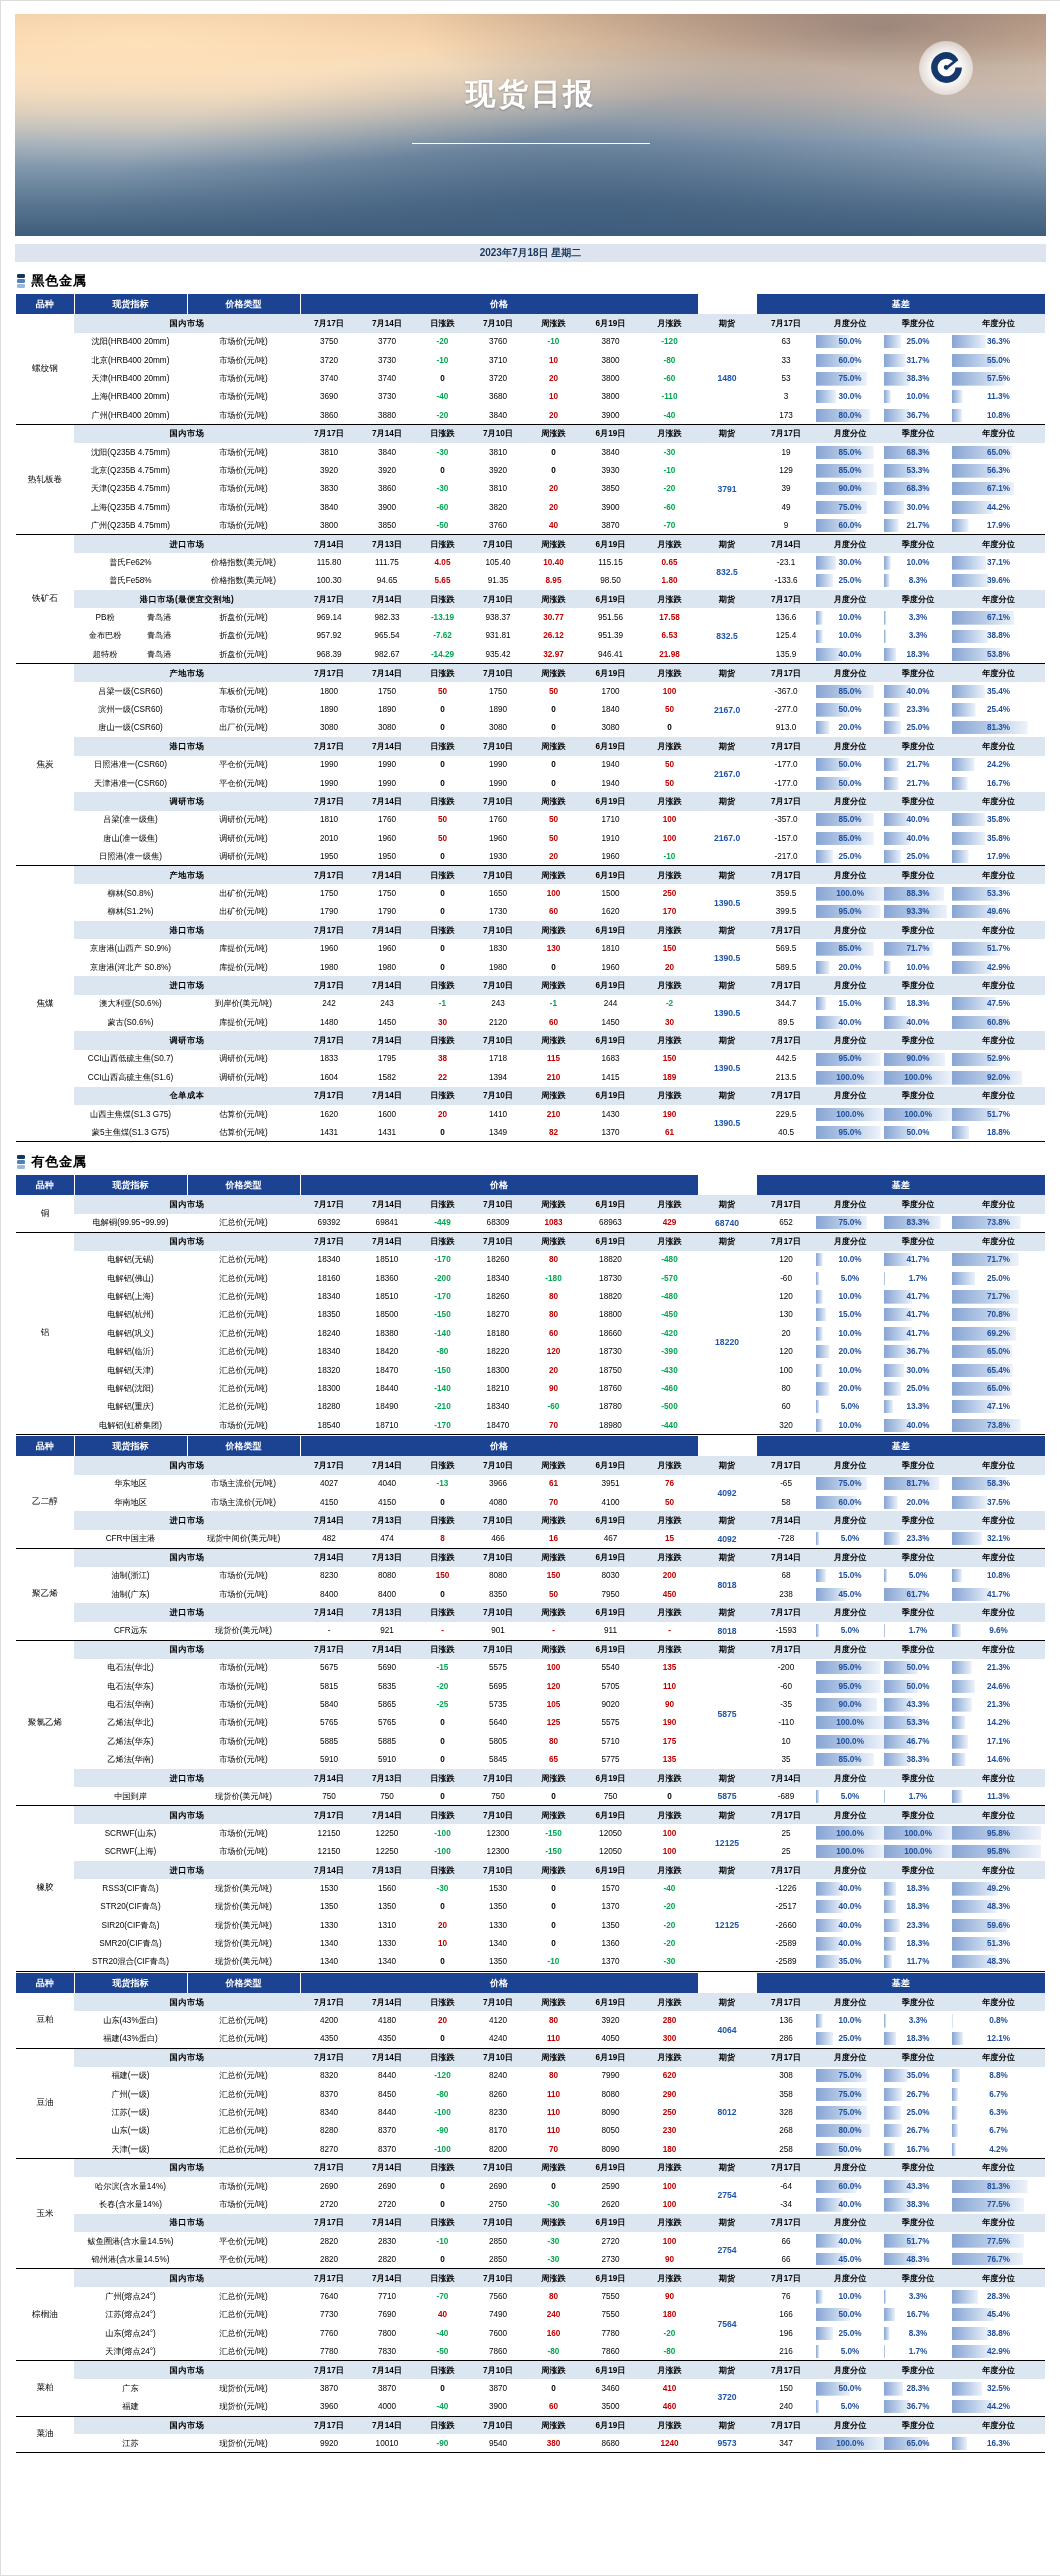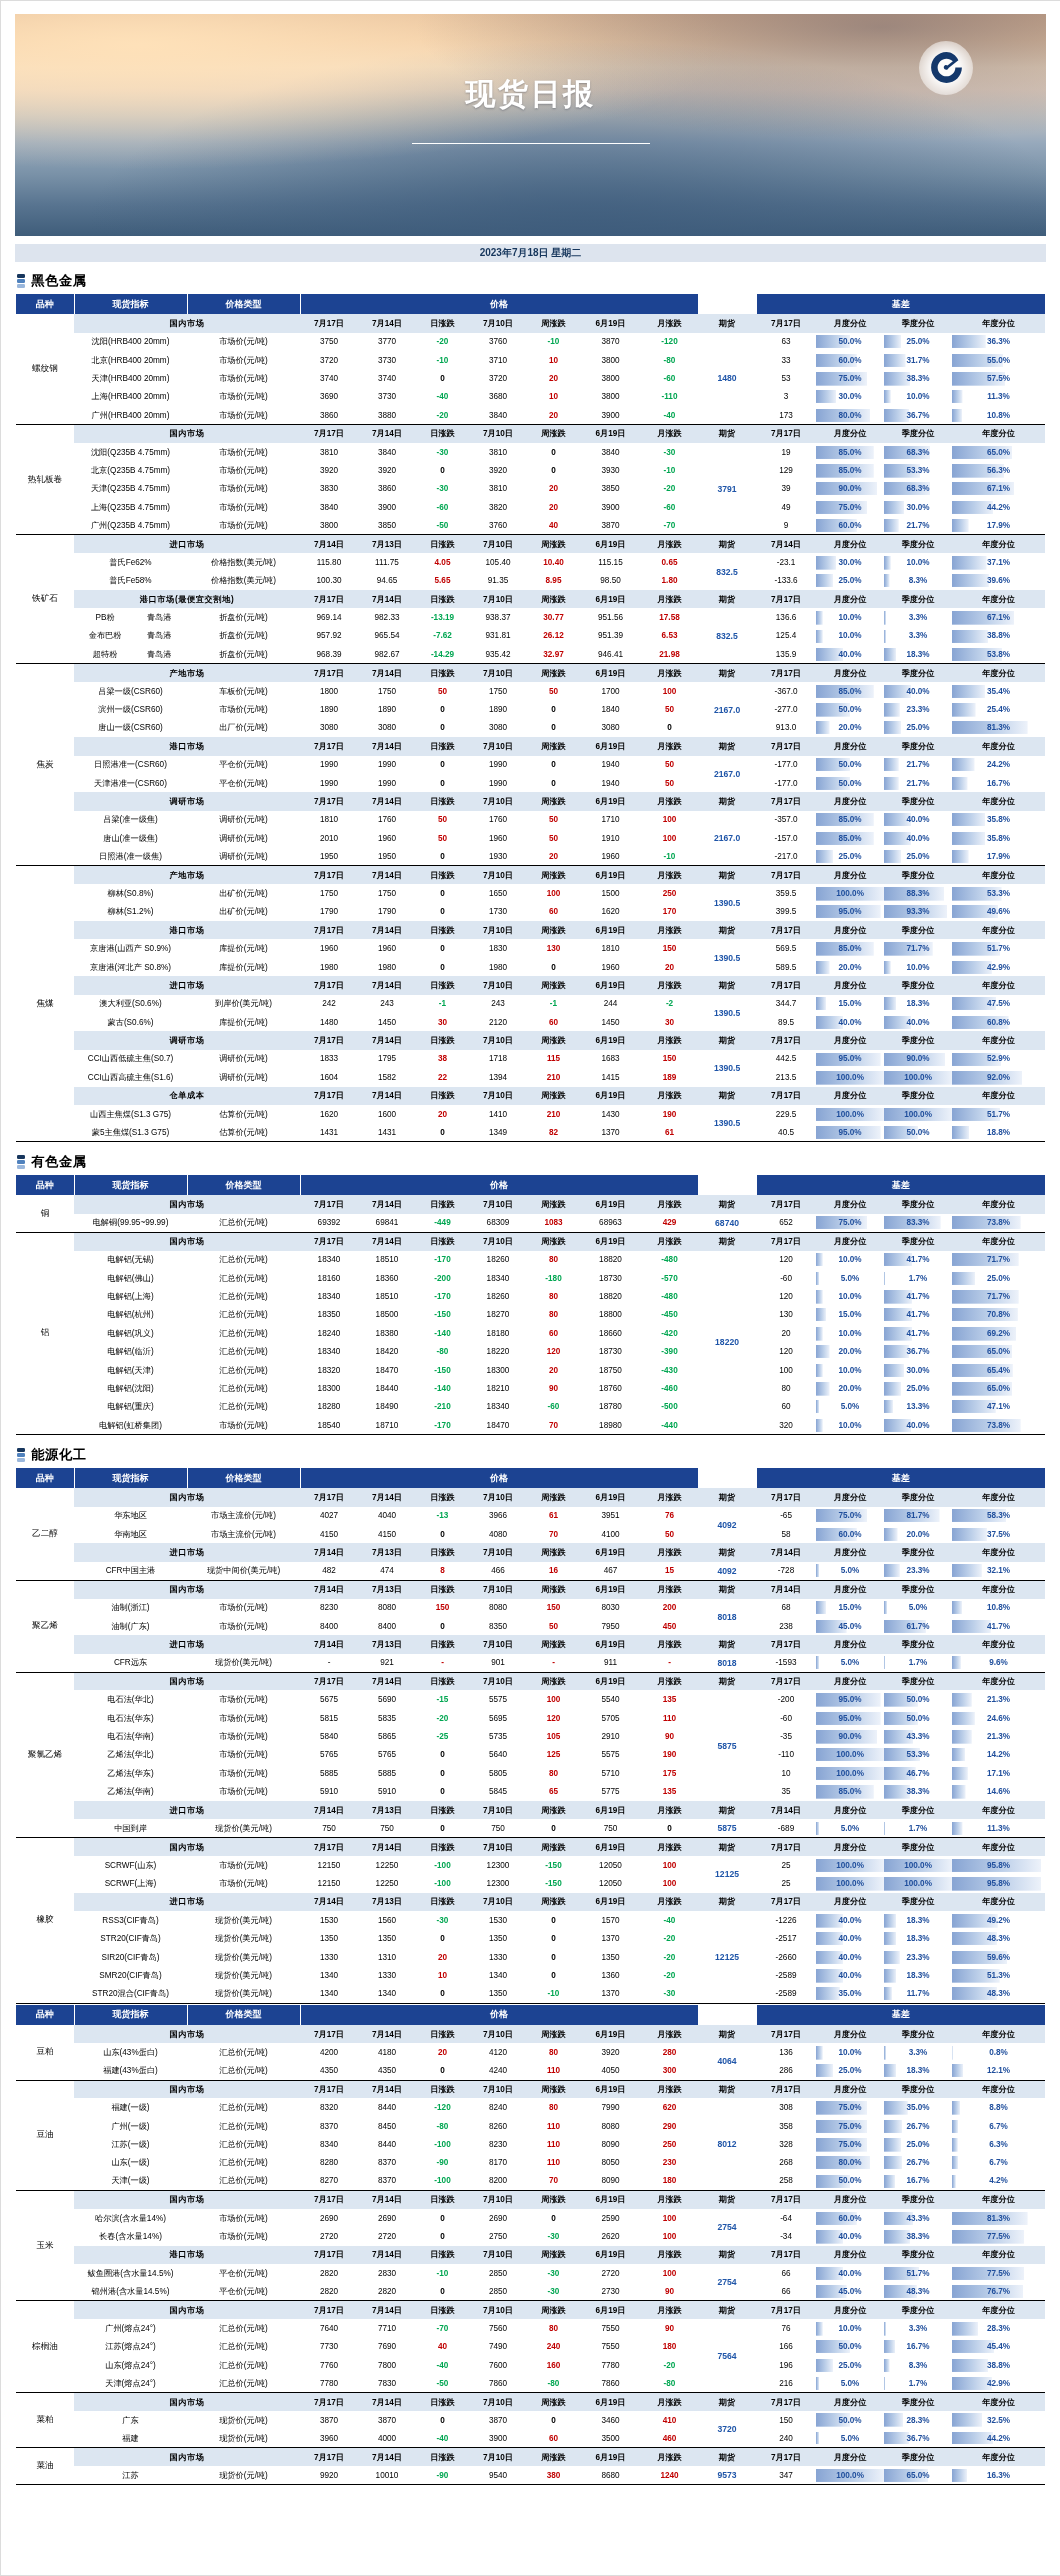--- a/index.html
+++ b/index.html
@@ -1038,28 +1038,20 @@
             <td class="chg pos">70</td>
             <td class="num">18980</td>
             <td class="chg neg">-440</td>
             <td class="basis">320</td>
             <td class="pct" style="background-size:10% 72%">10.0%</td>
             <td class="pct" style="background-size:40% 72%">40.0%</td>
             <td class="pct" style="background-size:73.8% 72%">73.8%</td>
           </tr>
         </tbody>
       </table>
-      <div class="sec-title">
-    <span class="sec-sq">
-          <i class="s1"></i>
-          <i class="s2"></i>
-          <i class="s3"></i>
-        </span>
-    <span class="sec-text">能源化工</span>
-      </div>
       <table class="grid">
         <colgroup>
     <col style="width:58px">
           <col style="width:113px">
           <col style="width:113px">
     <col style="width:58px">
           <col style="width:58px">
           <col style="width:53px">
           <col style="width:58px">
     <col style="width:53px">
@@ -1284,21 +1276,21 @@
             <td class="pct" style="background-size:24.6% 72%">24.6%</td>
           </tr>
           <tr class="datarow">
             <td class="ind">电石法(华南)</td>
             <td class="typ">市场价(元/吨)</td>
             <td class="num">5840</td>
             <td class="num">5865</td>
             <td class="chg neg">-25</td>
             <td class="num">5735</td>
             <td class="chg pos">105</td>
-            <td class="num">2910</td>
+            <td class="num">9020</td>
             <td class="chg pos">90</td>
             <td class="basis">-35</td>
             <td class="pct" style="background-size:90% 72%">90.0%</td>
             <td class="pct" style="background-size:43.3% 72%">43.3%</td>
             <td class="pct" style="background-size:21.3% 72%">21.3%</td>
           </tr>
           <tr class="datarow">
             <td class="ind">乙烯法(华北)</td>
             <td class="typ">市场价(元/吨)</td>
             <td class="num">5765</td>

